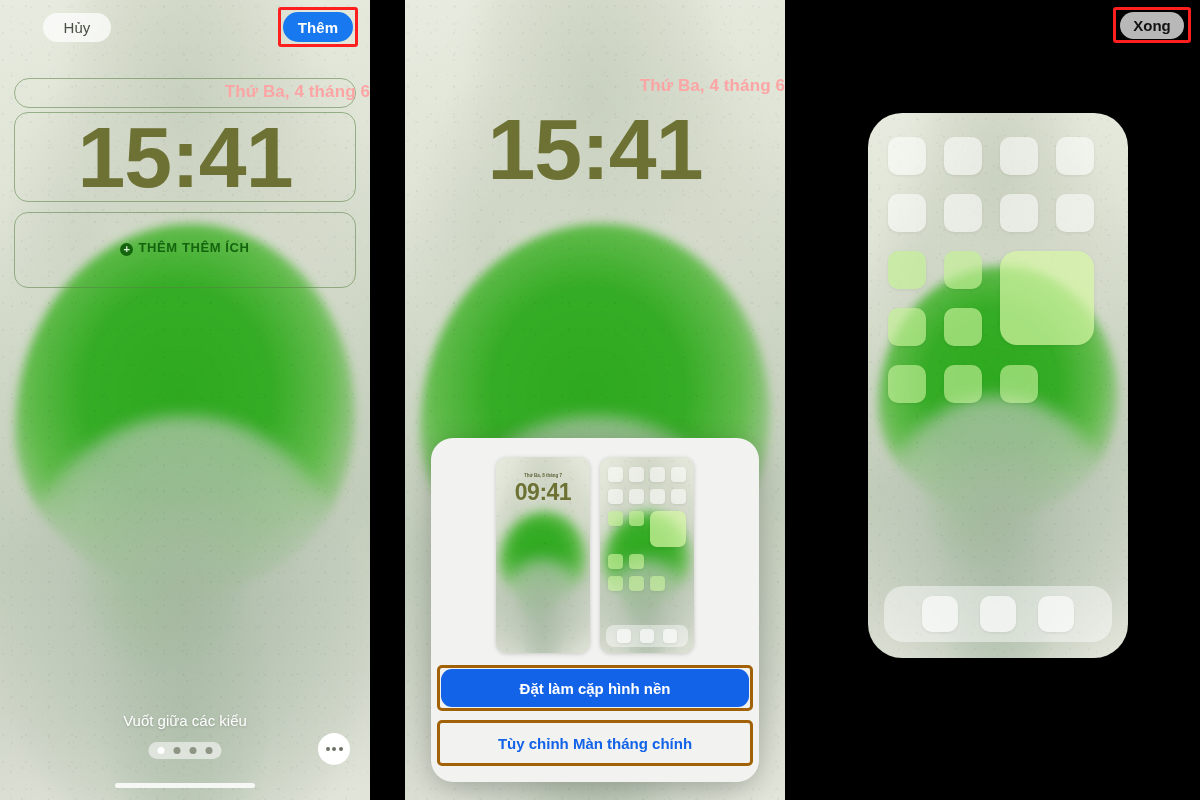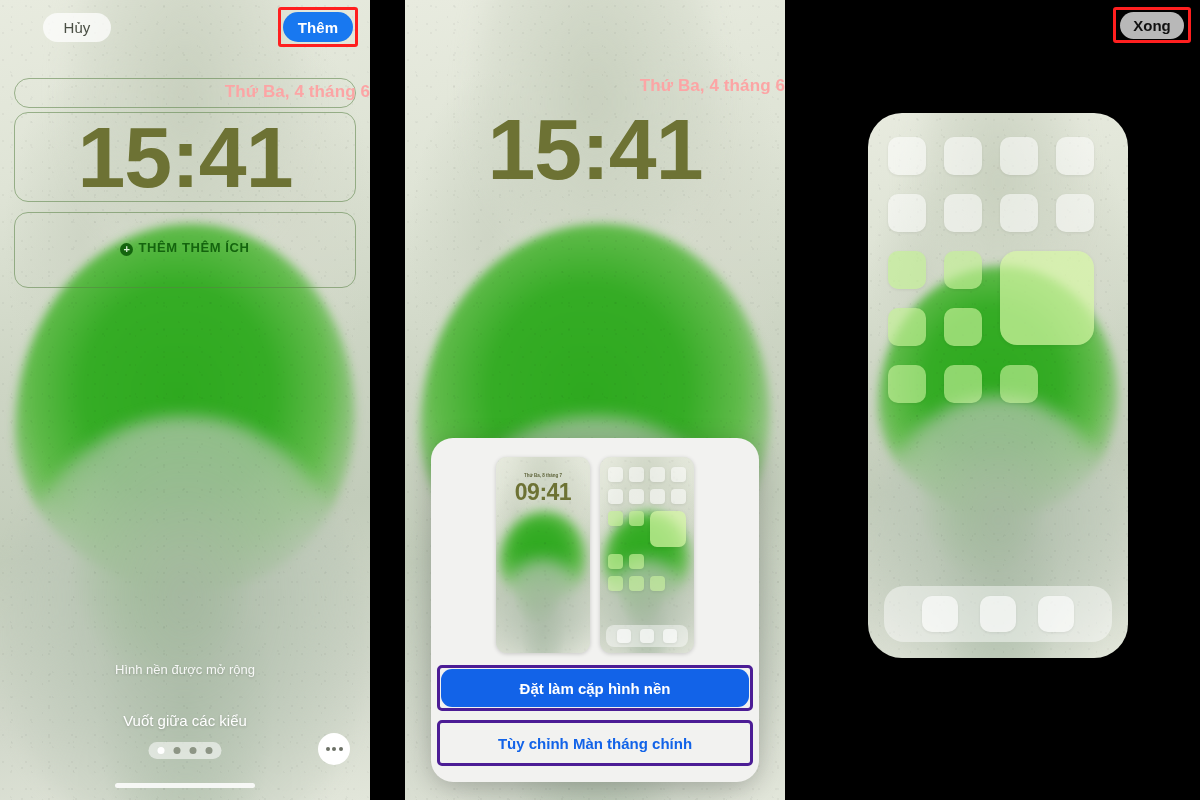--- a/index.html
+++ b/index.html
@@ -166,21 +166,21 @@
   .btn-blue{
     background:#1263e8; color:#fff; border-radius:11px; height:38px;
     display:flex; align-items:center; justify-content:center;
     font-size:15px; font-weight:600;
   }
   .btn-plain{
     background:#f2f2f0; color:#1263e8; border-radius:11px; height:38px;
     display:flex; align-items:center; justify-content:center;
     font-size:15px; font-weight:600;
   }
-  .hl-box{ border:3px solid #4c1d95; border-radius:5px; padding:1px; }
+  .hl-box{ border:3px solid #a16207; border-radius:5px; padding:1px; }
   .hl-box + .hl-box{ margin-top:9px; }
 
   
   .phone-mock{
     position:absolute; left:53px; top:113px; width:260px; height:545px;
     border-radius:34px; overflow:hidden; z-index:4;
     box-shadow:0 4px 22px rgba(0,0,0,.5);
   }
   .hs-grid{
     position:absolute; left:0; right:0; top:0; z-index:5;
@@ -224,21 +224,20 @@
       <div class="wbox w-time"></div>
       <div class="wbox w-widget"></div>
 
       <div class="date-txt">Thứ Ba, 4 tháng 6</div>
       <div class="time-txt">15:41</div>
 
       <div class="addwidget">
         <span class="plusc">+</span><span>THÊM THÊM ÍCH</span>
       </div>
 
-      <div class="foot-line1">Hình nền được mở rộng</div>
       <div class="foot-line2">Vuốt giữa các kiểu</div>
 
       <div class="dots">
         <span class="dot on"></span>
         <span class="dot"></span>
         <span class="dot"></span>
         <span class="dot"></span>
       </div>
 
       <div class="more-btn">

